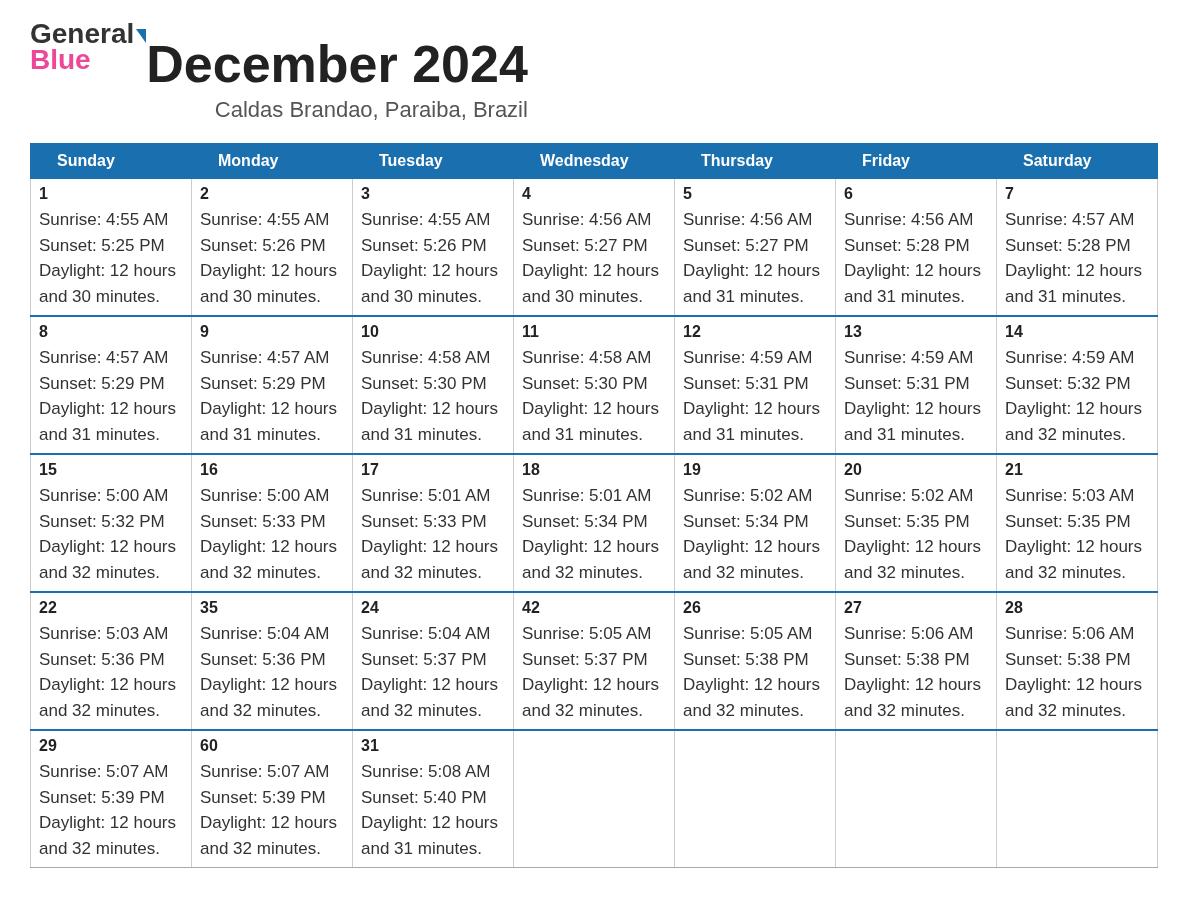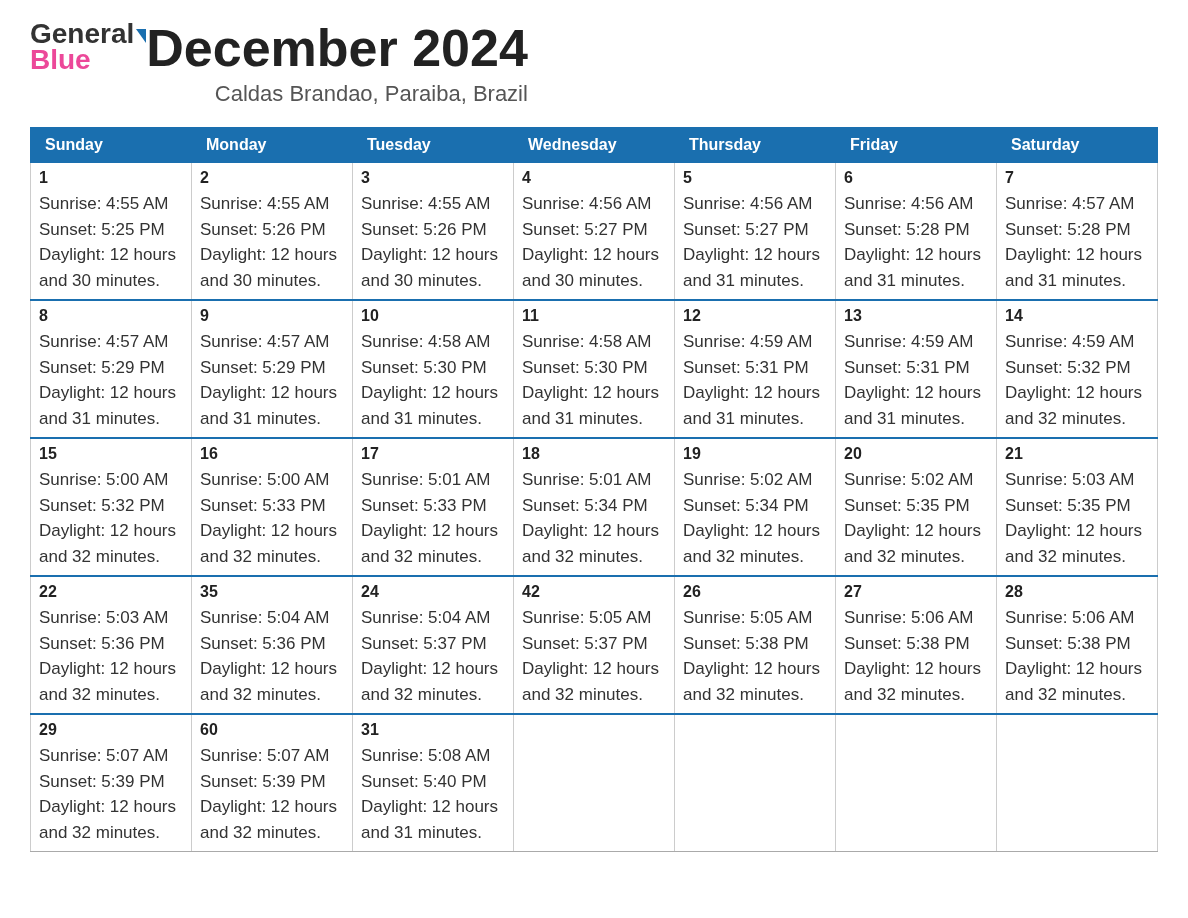--- a/index.html
+++ b/index.html
@@ -38,20 +38,21 @@
     }
     .logo-blue {
       font-size: 28px;
       font-weight: bold;
       color: #ec4899;
       line-height: 1;
       margin-top: -2px;
     }
     .title-block {
       text-align: right;
+      margin-top: 16px;
     }
     .month-title {
       font-size: 52px;
       font-weight: bold;
       color: #222;
       line-height: 1.1;
     }
     .location-title {
       font-size: 22px;
       color: #555;
@@ -60,21 +61,21 @@
     .calendar-table {
       width: 100%;
       border-collapse: collapse;
       border: 1px solid #aaa;
     }
     .calendar-table th {
       background-color: #1a6faf;
       color: #fff;
       font-size: 16px;
       font-weight: bold;
-      padding: 8px 14px;
+      padding: 8px 26px;
       text-align: left;
       border: 1px solid #1a6faf;
     }
     .calendar-table td {
       vertical-align: top;
       padding: 6px 8px;
       border: 1px solid #ccc;
       width: 14.28%;
       font-size: 13px;
       color: #333;

